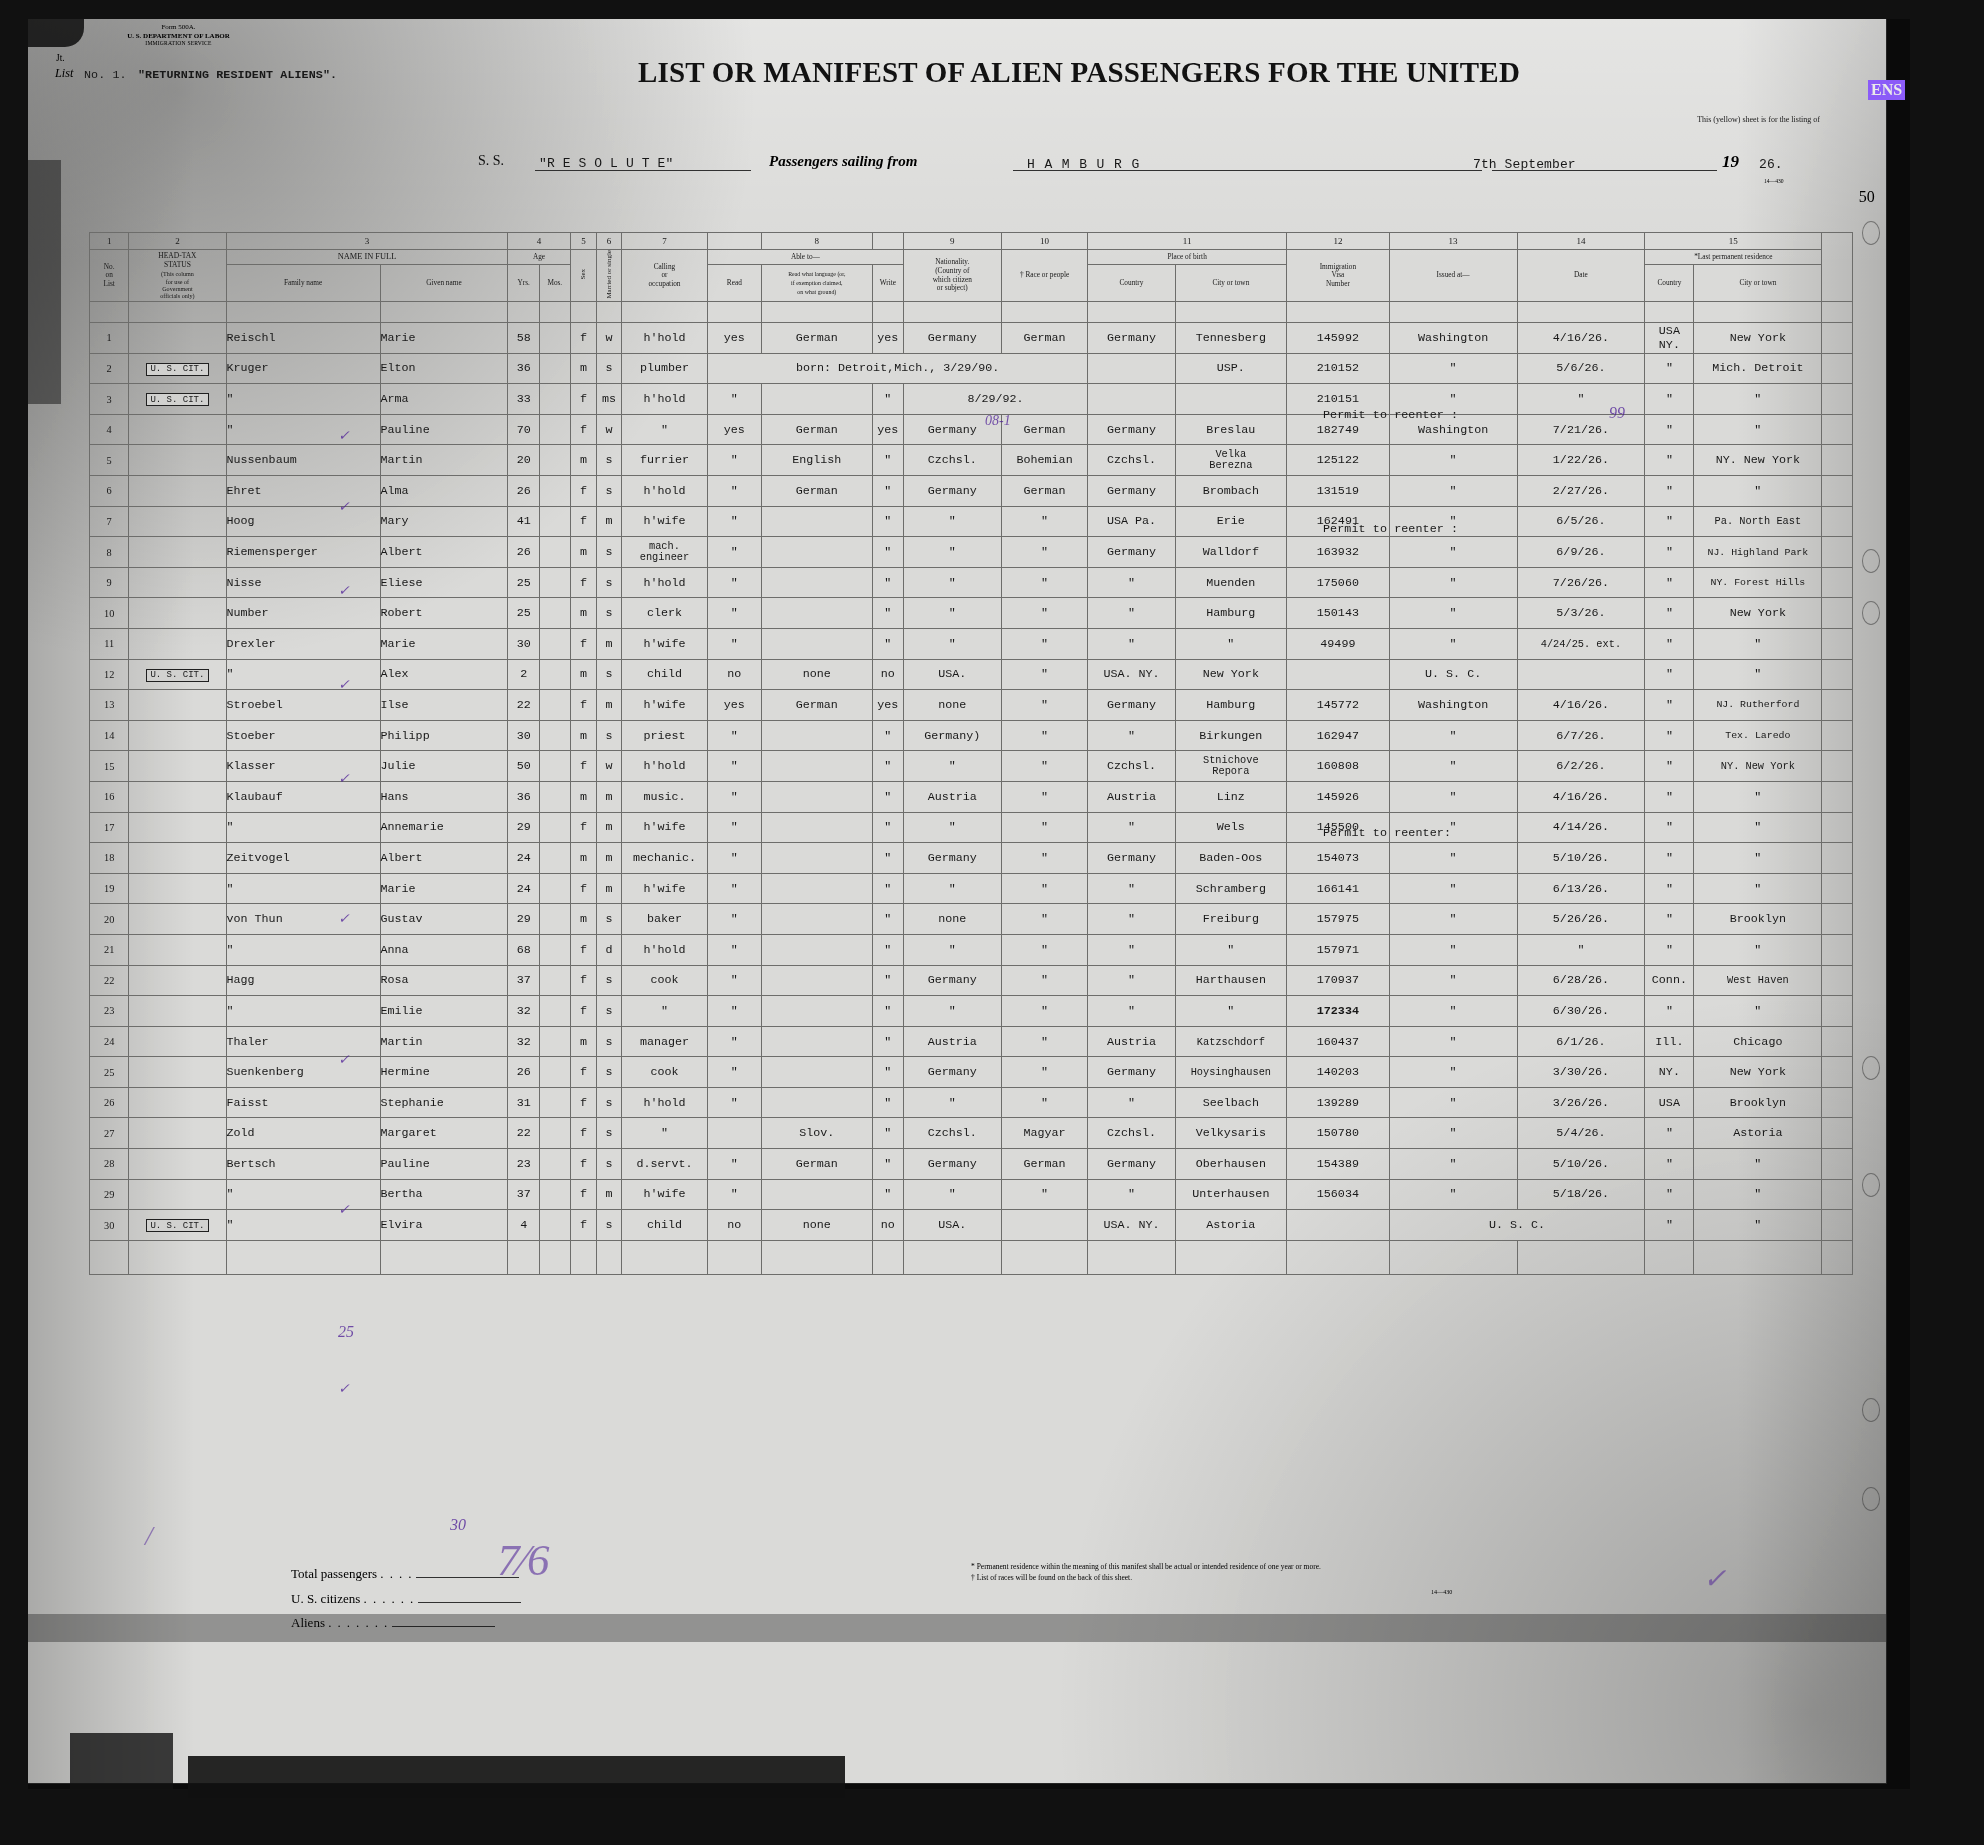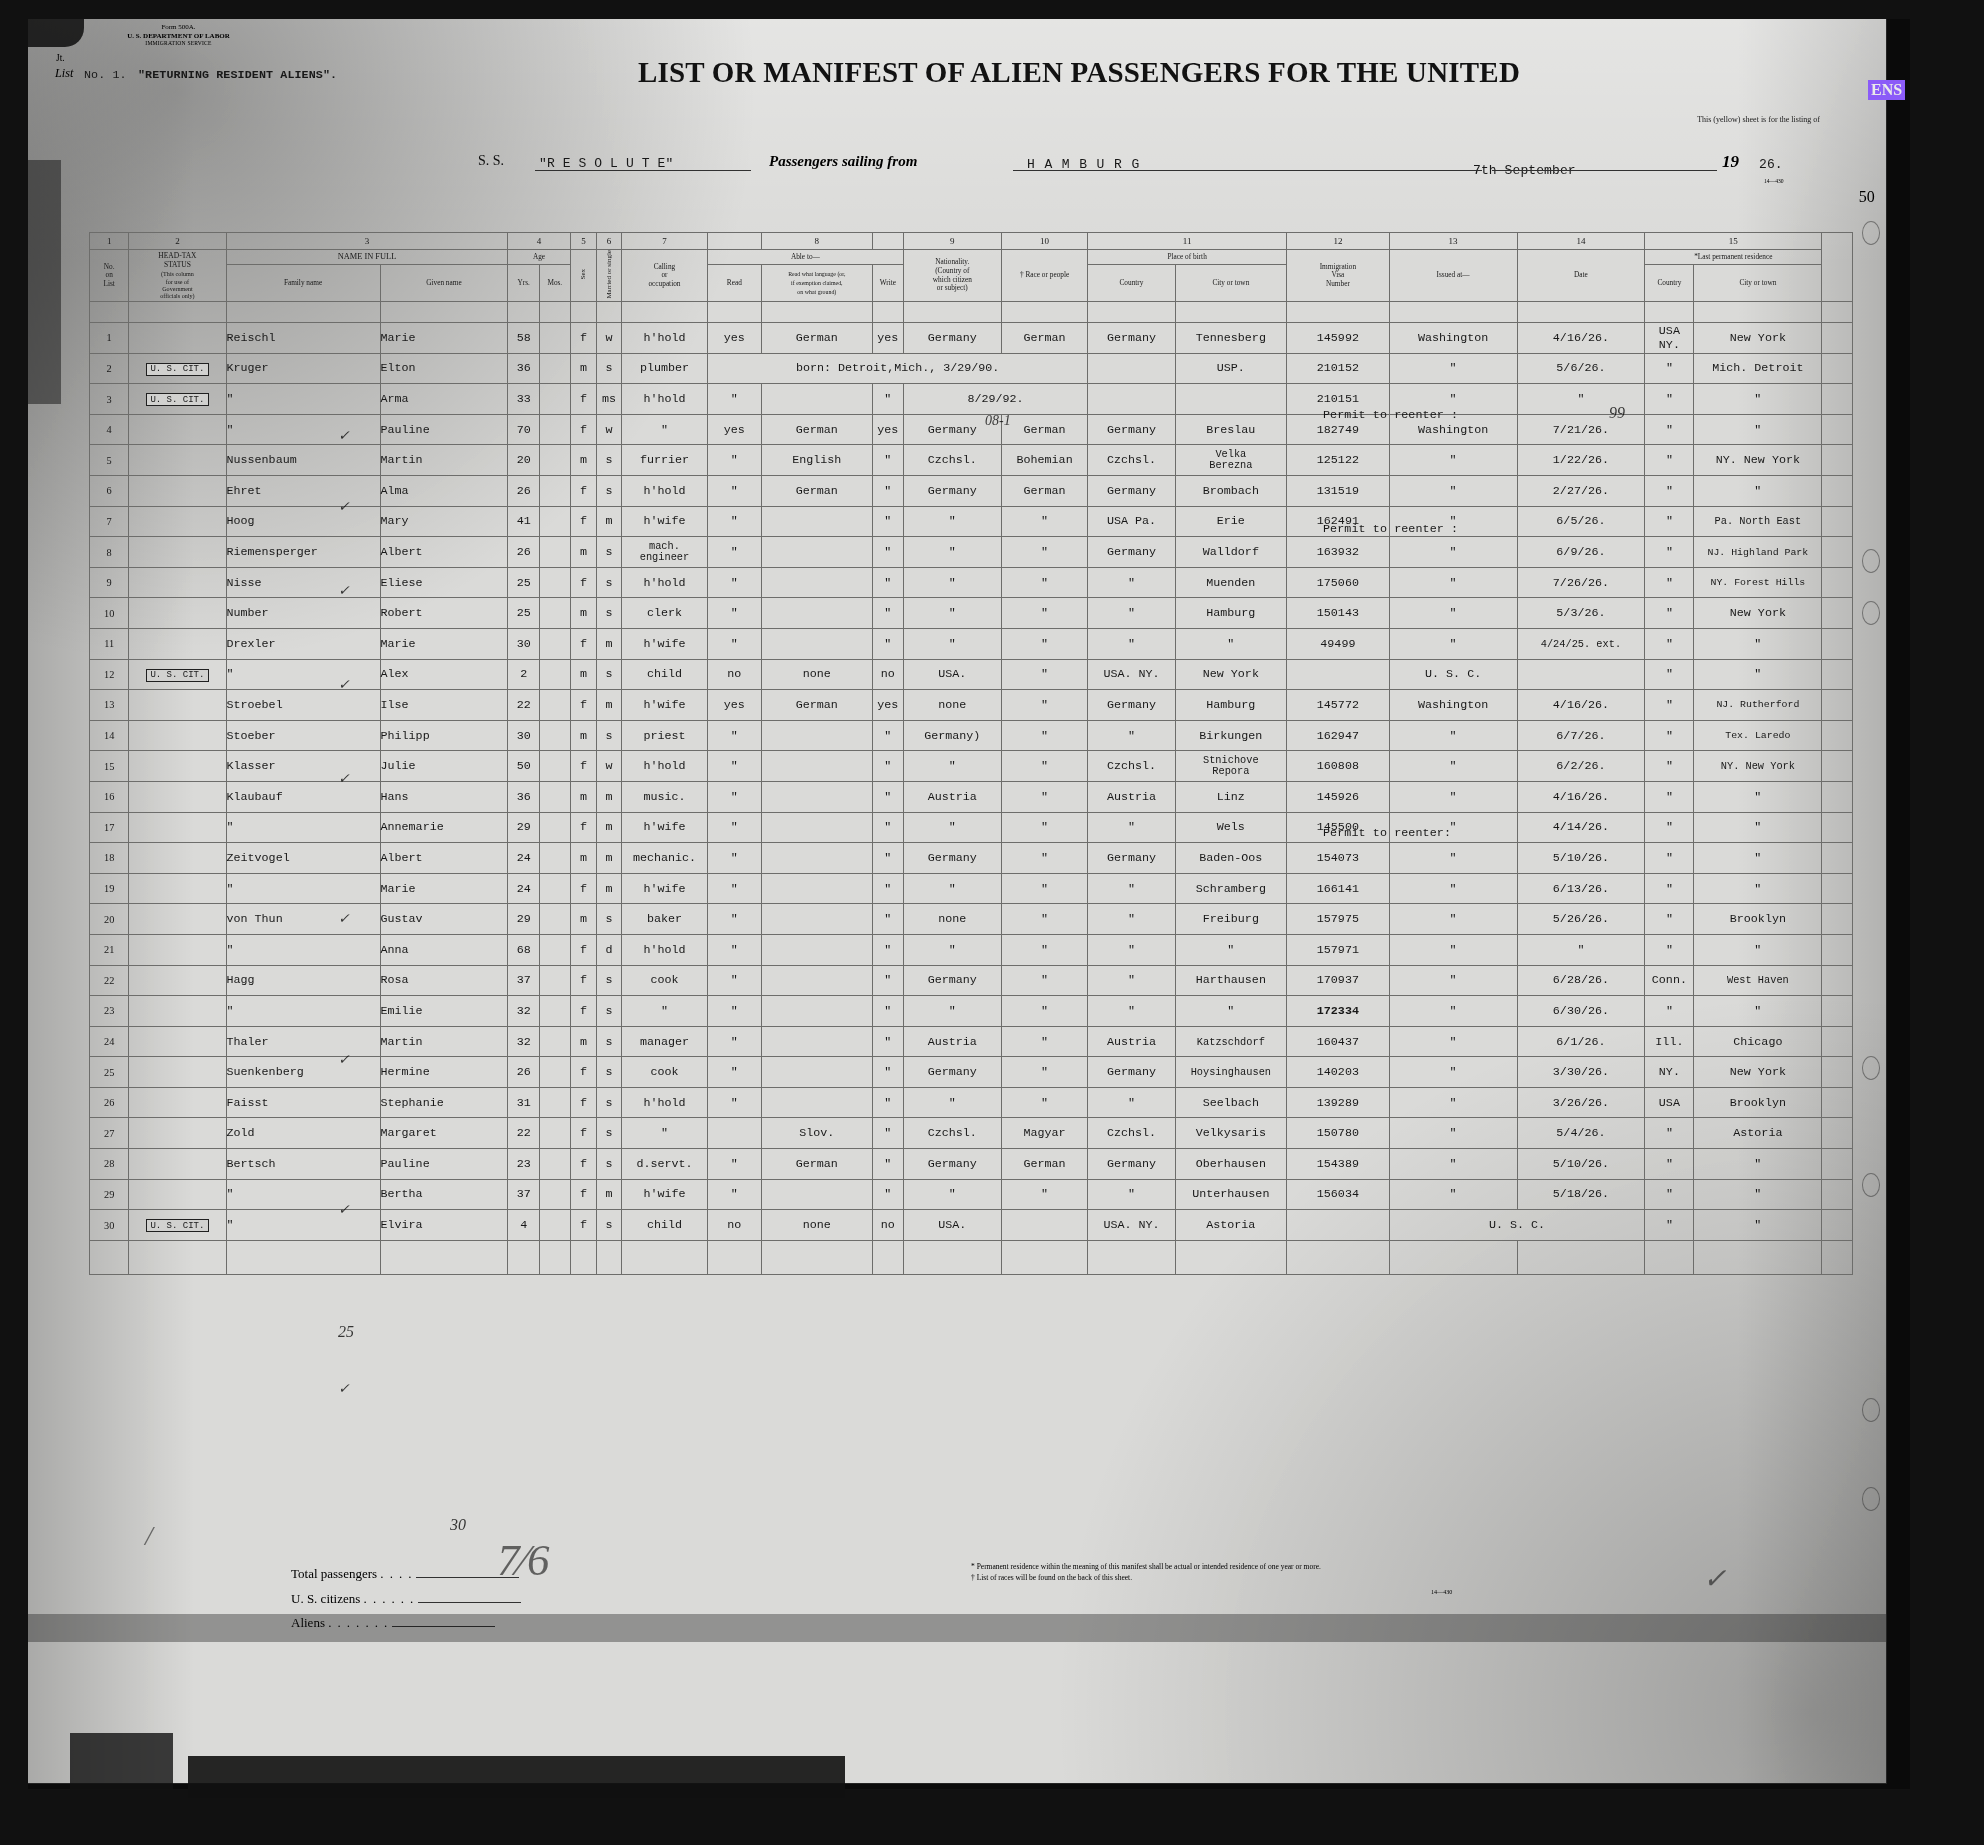--- a/index.html
+++ b/index.html
@@ -57,21 +57,21 @@
     writing-mode:vertical-rl;transform:rotate(180deg);
     font-size:7px;white-space:nowrap;margin:0 auto;
   }
   td.c{text-align:center;}
   td.l{text-align:left;padding-left:4.7px;}
   tr.data td{height:29.6px;font-family:"Liberation Mono",monospace;font-size:11.7px;}
   tr.data td.no{font-family:"Liberation Serif",serif;font-size:10.3px;}
   .hts{display:inline-block;border:0.9px solid #222;padding:0.5px 3.3px;font-size:9px;font-family:"Liberation Mono",monospace;background:#cfcfcd;}
 
   
-  .scr{position:absolute;color:#000000;font-family:"Liberation Serif",serif;font-style:italic;opacity:.75;pointer-events:none;}
+  .scr{position:absolute;color:#4c1d95;font-family:"Liberation Serif",serif;font-style:italic;opacity:.75;pointer-events:none;}
 
   
   .footer{position:absolute;left:263px;top:1543px;font-size:13px;line-height:1.9;}
   .footer .dots{letter-spacing:1.4px;}
   .fnote{position:absolute;left:943px;top:1543px;font-size:7.5px;line-height:1.45;}
 
   .pagenum{position:absolute;right:11.3px;top:169px;font-size:16px;font-family:"Liberation Serif",serif;}
   .edge-hole{position:absolute;width:16px;height:21.6px;border:0.9px solid #3a3a3a;border-radius:50%;opacity:.55;}
 </style>
 </head>
@@ -94,21 +94,21 @@
 
     <div class="hdr title" style="left:610px;top:37px;">LIST OR MANIFEST OF ALIEN PASSENGERS FOR THE UNITED</div>
     <div class="hdr" style="right:-19px;top:61px;font-size:16px;font-weight:700;color:#e8e8e8;background:#8b5cf6;padding:0.9px 2.8px;">ENS</div>
 
     <div class="hdr subtitle" style="left:1267px;top:96px;width:525px;text-align:right;">This (yellow) sheet is for the listing of</div>
 
     <div class="hdr shipline" style="left:450px;top:134px;">S. S.</div>
     <div class="hdr typed" style="left:511px;top:137px;font-size:13px;">"R E S O L U T E"</div>
     <div class="hdr" style="left:741px;top:134px;font-size:15px;font-style:italic;font-weight:700;">Passengers sailing from</div>
     <div class="hdr typed" style="left:999px;top:138px;font-size:13px;letter-spacing:0.9px;">H A M B U R G</div>
-    <div class="hdr typed" style="left:1445px;top:144px;font-size:13px;">7th September</div>
+    <div class="hdr typed" style="left:1445px;top:138px;font-size:13px;">7th September</div>
     <div class="hdr" style="left:1694px;top:133px;font-size:17px;font-style:italic;font-weight:700;">19</div>
     <div class="hdr typed" style="left:1731px;top:138px;font-size:13px;">26.</div>
 
     <div class="hdr" style="left:507px;top:151px;width:216px;border-bottom:0.9px solid #333;"></div>
     <div class="hdr" style="left:985px;top:151px;width:469px;border-bottom:0.9px solid #333;"></div>
     <div class="hdr" style="left:1464px;top:151px;width:225px;border-bottom:0.9px solid #333;"></div>
 
     <div class="hdr tiny" style="left:1736px;top:159px;font-size:5.6px;">14—430</div>
 
     <div class="pagenum">50</div>

